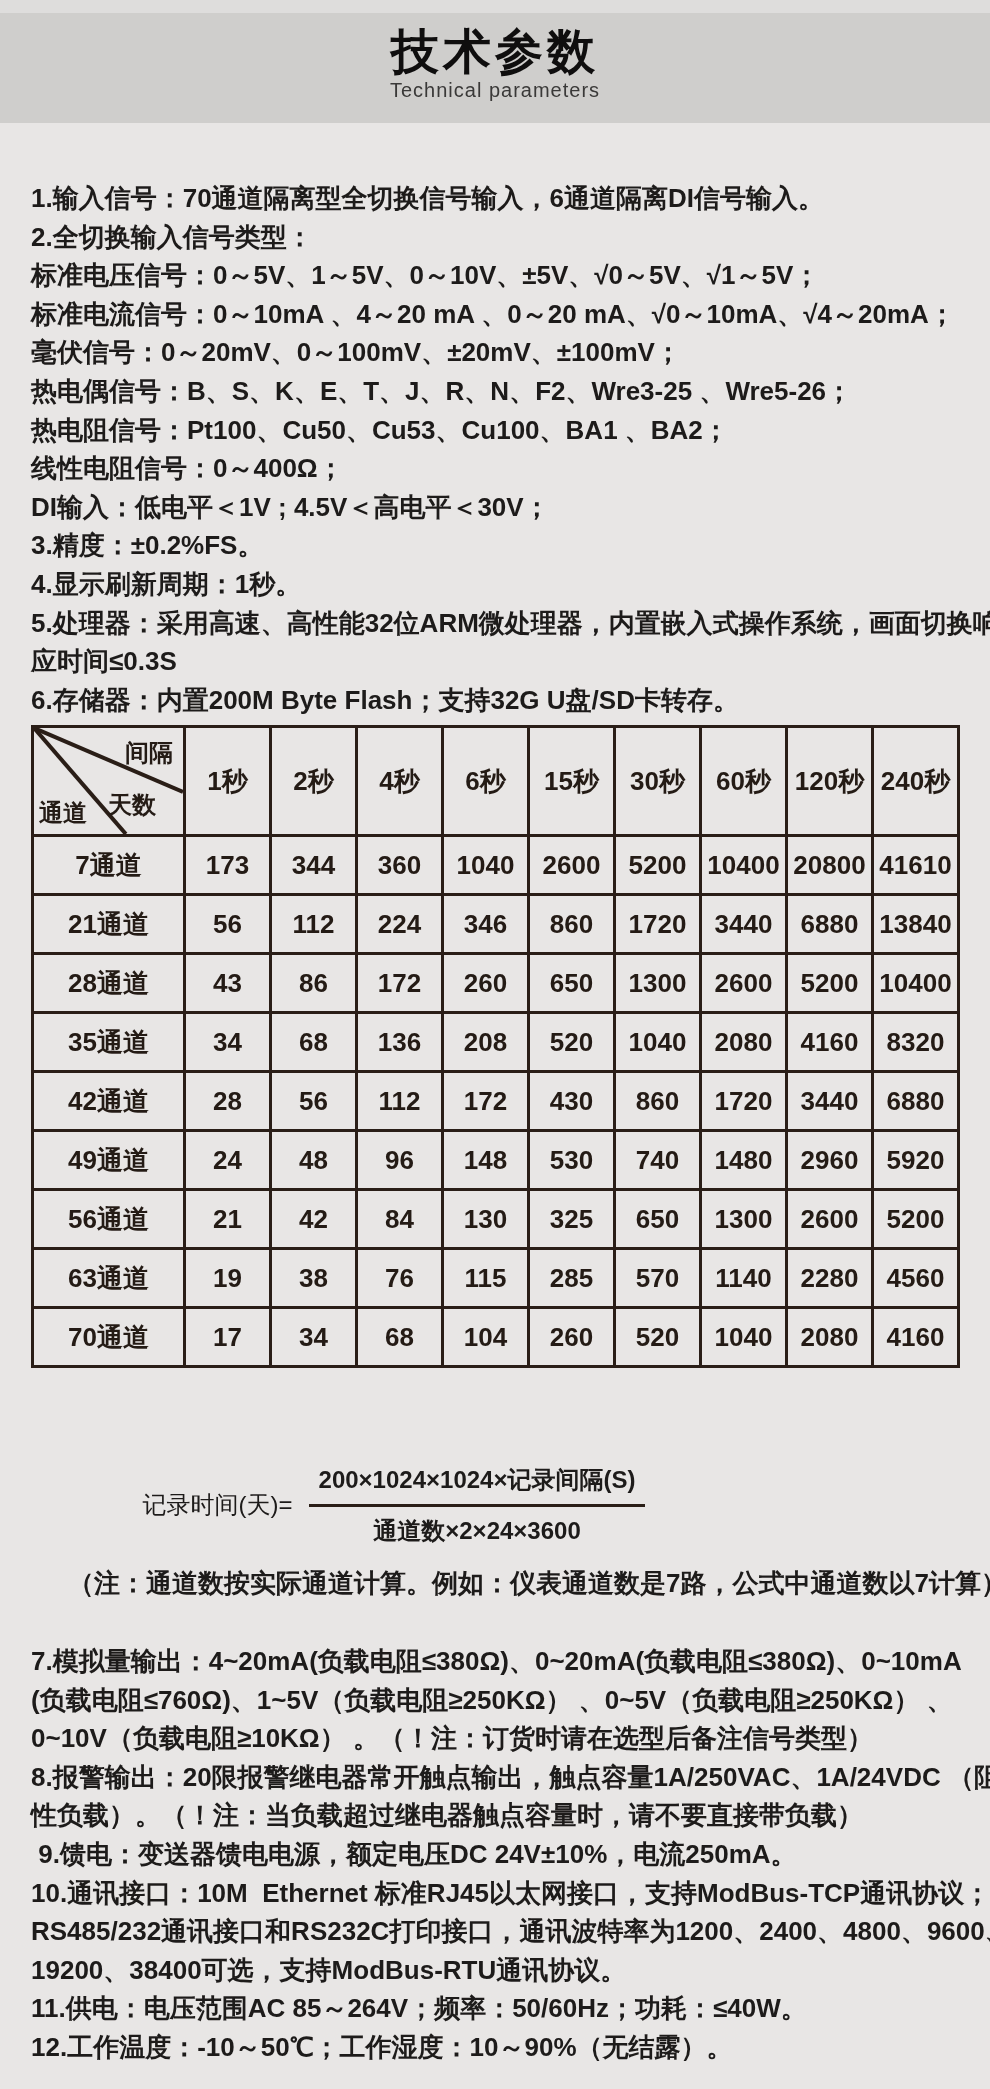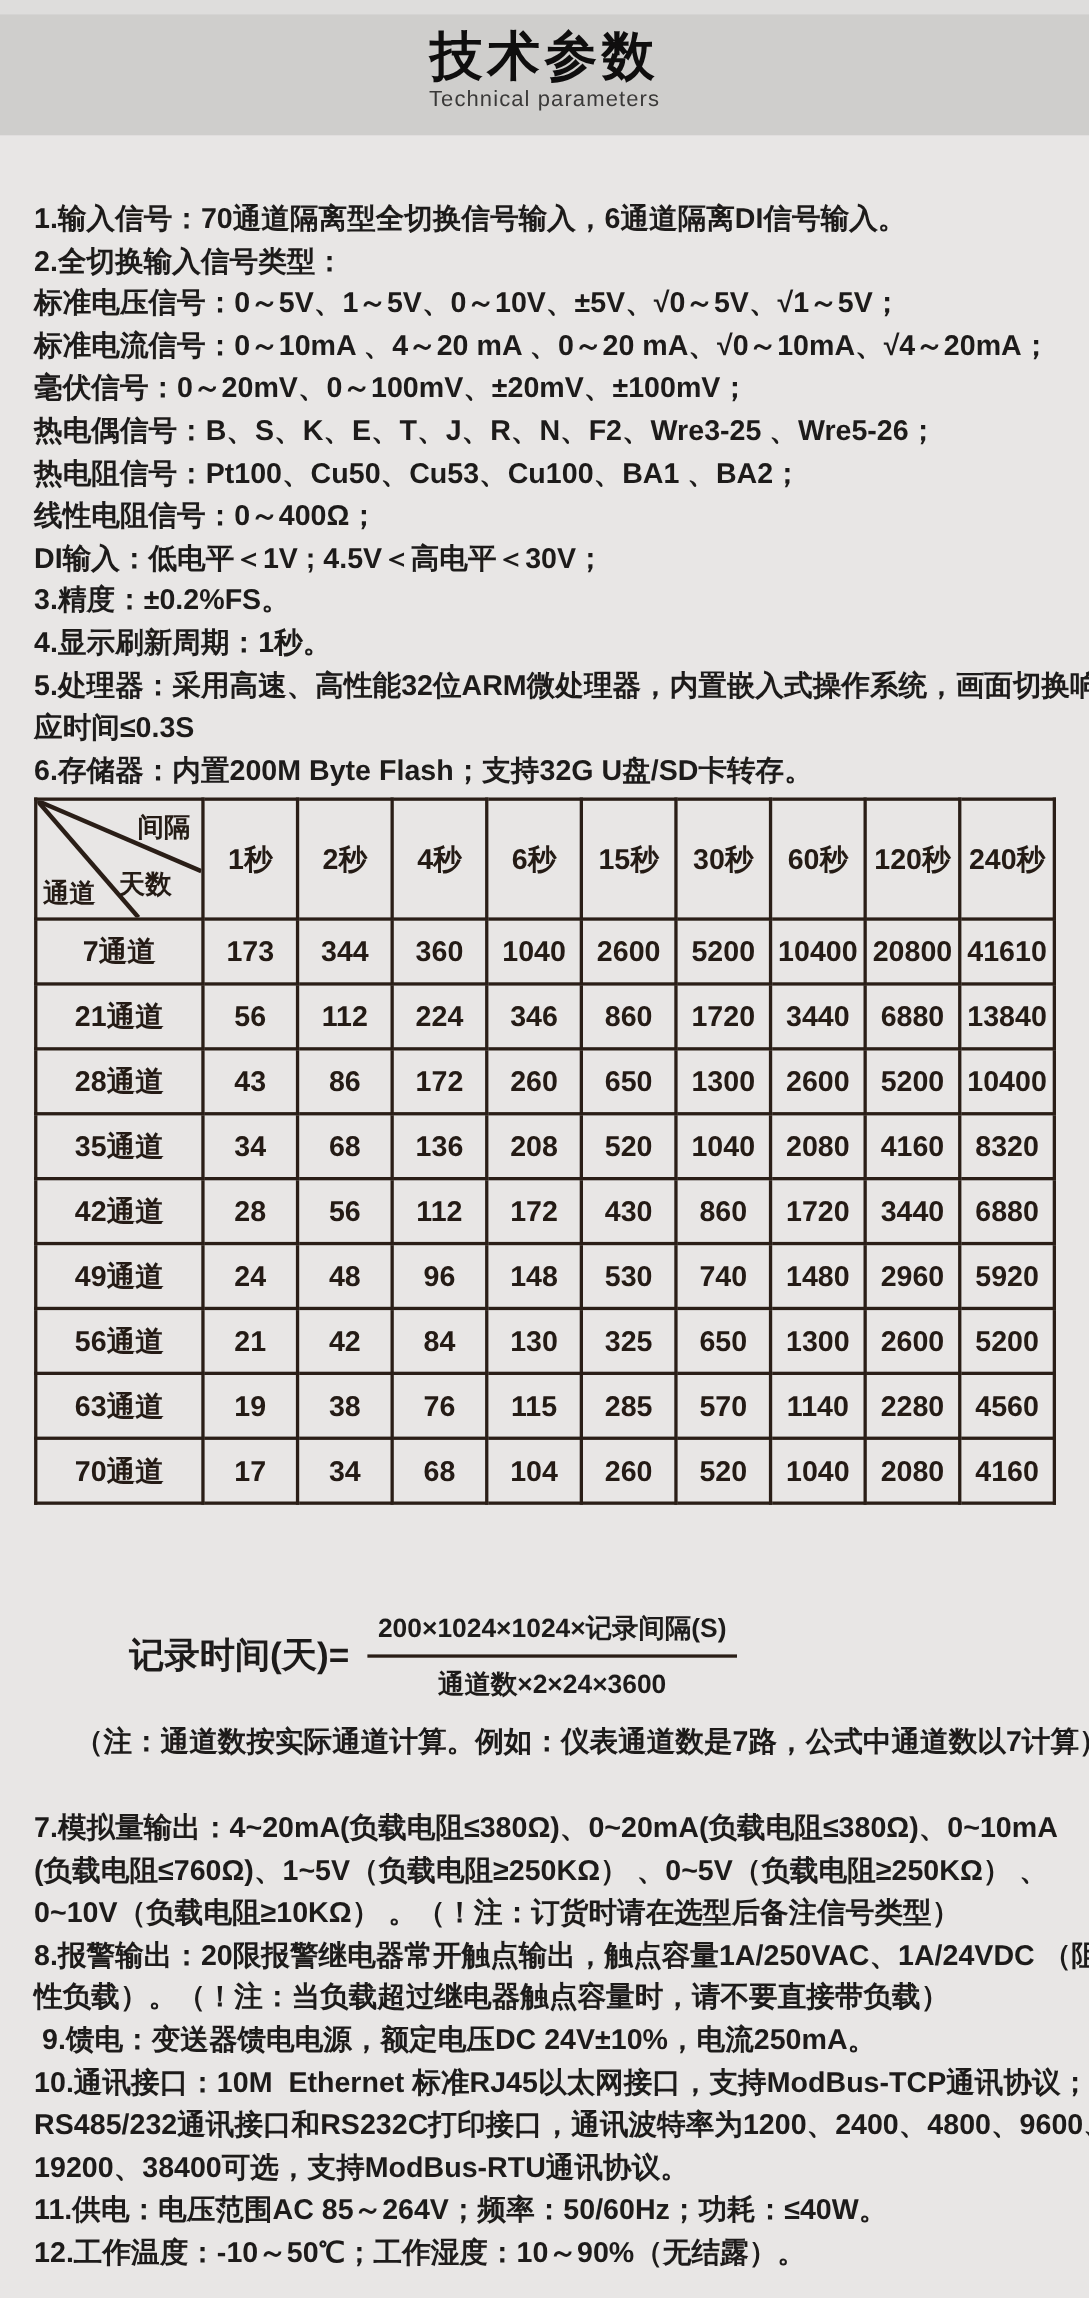--- a/index.html
+++ b/index.html
@@ -46,21 +46,21 @@
   .corner-label { position:absolute; font-size:24px; font-weight:600; line-height:26px; }
   .corner-top    { top:12px;  right:10px; }
   .corner-mid    { top:64px;  left:74px; }
   .corner-bottom { bottom:8px; left:5px; }
   
   .formula-row {
     position:absolute; top:1462px; left:0; width:990px; height:86px;
     display:flex; justify-content:center; align-items:center;
     transform:translateX(-101px);
   }
-  .formula-label { font-size:32px; font-weight:700; margin-right:16px; white-space:pre; }
+  .formula-label { font-size:24px; font-weight:400; margin-right:16px; white-space:pre; }
   .fraction { text-align:center; font-size:24px; font-weight:600; }
   .fraction .numerator   { padding:0 10px 8px 10px; white-space:pre; }
   .fraction .fraction-bar{ border-top:3px solid #2a1e17; height:0; }
   .fraction .denominator { padding-top:8px; white-space:pre; }
   .formula-note {
     position:absolute; top:1566px; left:36px;
     font-size:26px; font-weight:600; white-space:pre;margin-left:32px;
   }
 </style>
 </head>

